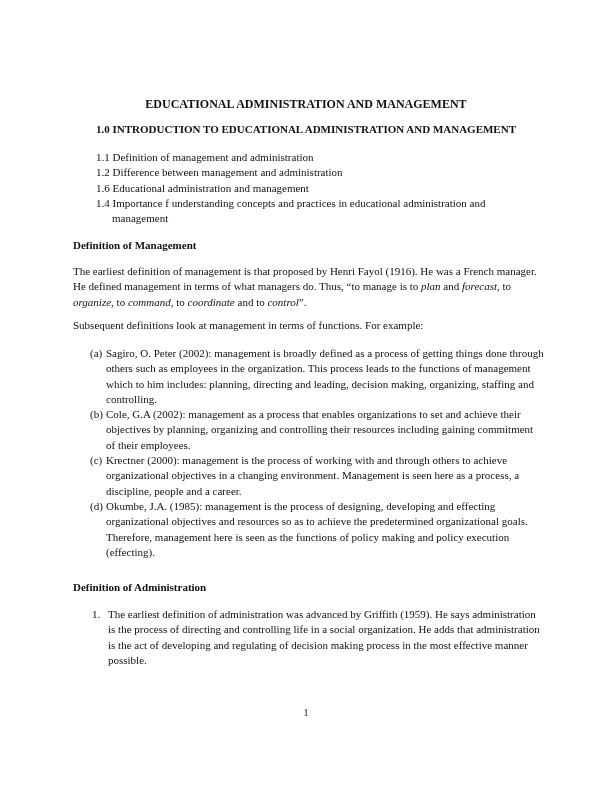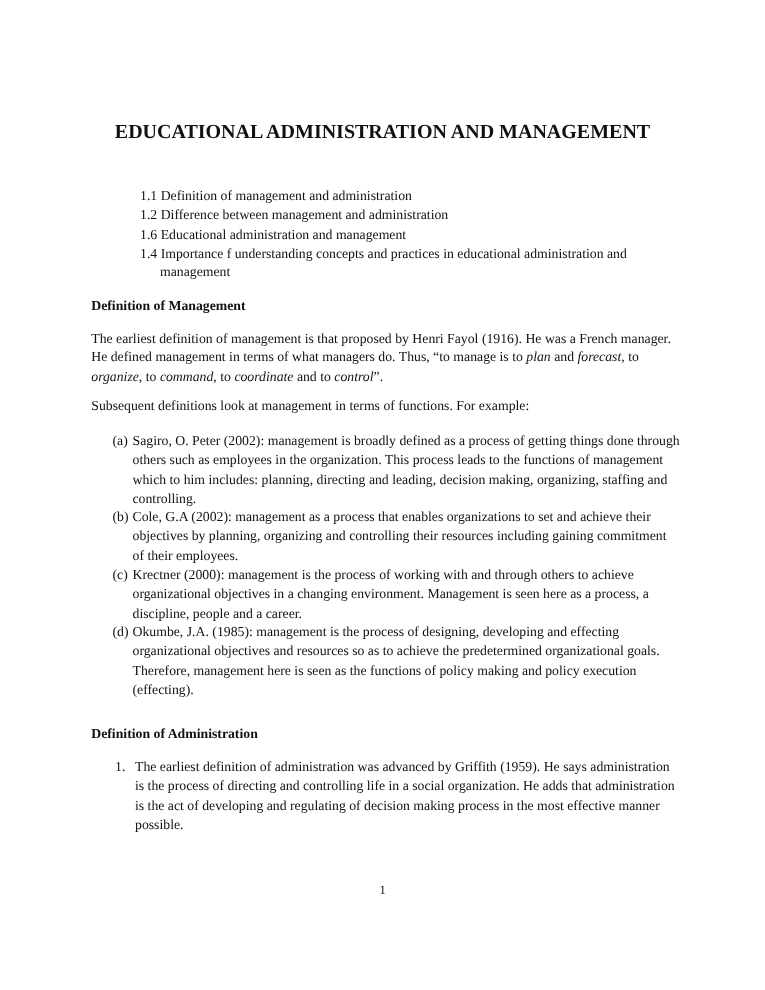--- a/index.html
+++ b/index.html
@@ -1,39 +1,40 @@
 <!DOCTYPE html>
 <html><head>
   <meta charset="utf-8">
   <style>
     html, body { margin: 0; padding: 0; background: #ffffff; }
     body { width: 612px; height: 792px; position: relative; overflow: hidden;
            font-family: "Liberation Serif", "DejaVu Serif", serif; color: #111; font-size: 11px; }
     .page { position: absolute; left: 0; top: 0; width: 612px; height: 792px; }
-    .title { position: absolute; top: 97px; left: 0; width: 612px; text-align: center; font-weight: bold; font-size: 16px; }
+    .title { position: absolute; top: 97px; left: 0; width: 612px; text-align: center; font-weight: bold; font-size: 12px; }
     .subtitle { position: absolute; top: 123px; left: 0; width: 612px; text-align: center; font-weight: bold; font-size: 11px; }
-    .toc { position: absolute; top: 150px; left: 112px; width: 440px; line-height: 15.3px; }
+    .toc { position: absolute; top: 150px; left: 96px; width: 440px; line-height: 15.3px; }
     .toc-item { position: relative; padding-left: 16px; text-indent: -16px; }
     .heading { position: absolute; left: 73px; font-weight: bold; font-size: 11px; }
     .para { position: absolute; left: 73px; width: 470px; line-height: 15.3px; }
     .alist { position: absolute; left: 90px; width: 455px; line-height: 15.3px; }
     .alist-item { position: relative; padding-left: 16px; }
     .alist-label { position: absolute; left: 0; top: 0; }
     .nlist { position: absolute; left: 92px; width: 453px; line-height: 15.3px; }
     .nlist-item { position: relative; padding-left: 16px; }
     .nlist-label { position: absolute; left: 0; top: 0; }
     .pagenum { position: absolute; top: 707px; left: 0; width: 612px; text-align: center; font-size: 10px; }
     i { font-style: italic; font-family: Liberation Serif, serif; }
   </style>
 </head>
 <body>
 
 <div class="page">
 
   <div class="title">EDUCATIONAL ADMINISTRATION AND MANAGEMENT</div>
+  <div class="subtitle">1.0 INTRODUCTION TO EDUCATIONAL ADMINISTRATION AND MANAGEMENT</div>
 
   <div class="toc">
     <div class="toc-item">1.1 Definition of management and administration</div>
     <div class="toc-item">1.2 Difference between management and administration</div>
     <div class="toc-item">1.6 Educational administration and management</div>
     <div class="toc-item" style="padding-left:16px;text-indent:-16px;margin-left:0;">1.4 Importance f understanding concepts and practices in educational administration and management</div>
   </div>
 
   <div class="heading" style="top:226px;margin-top:13px;">Definition of Management</div>
 

